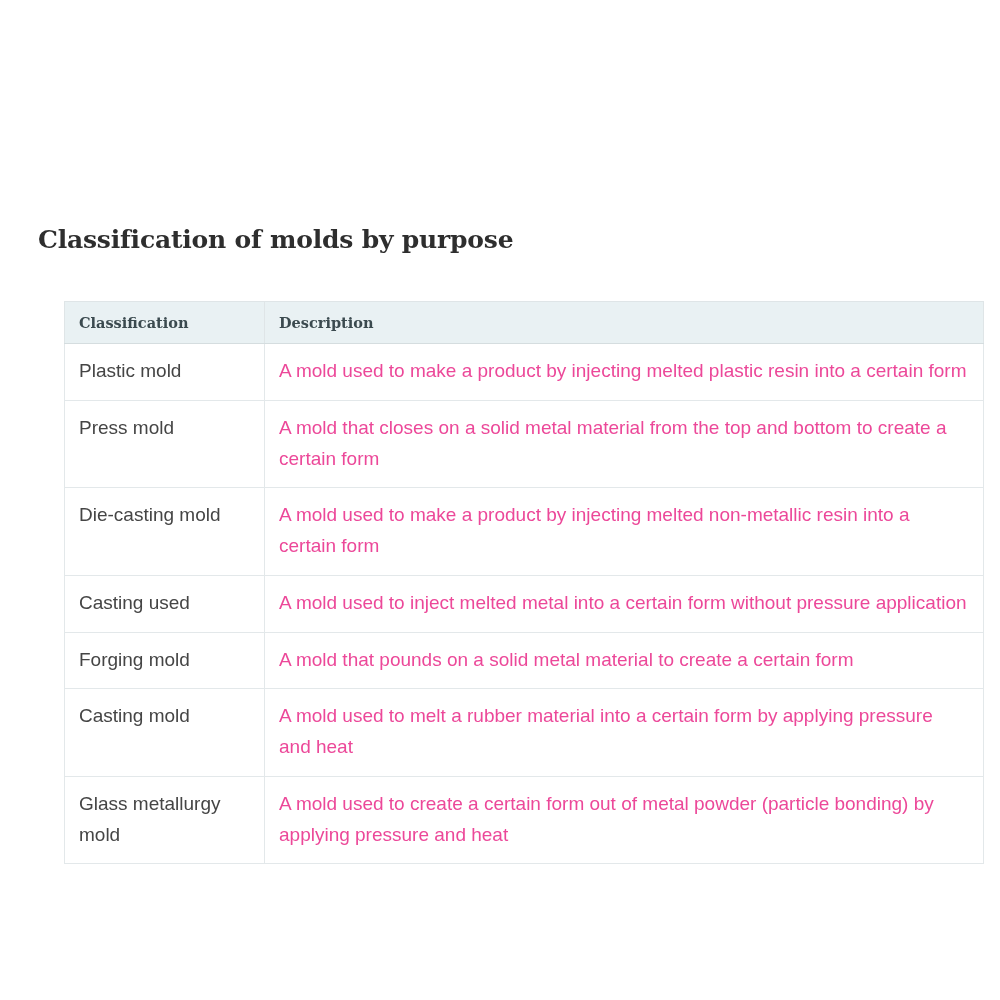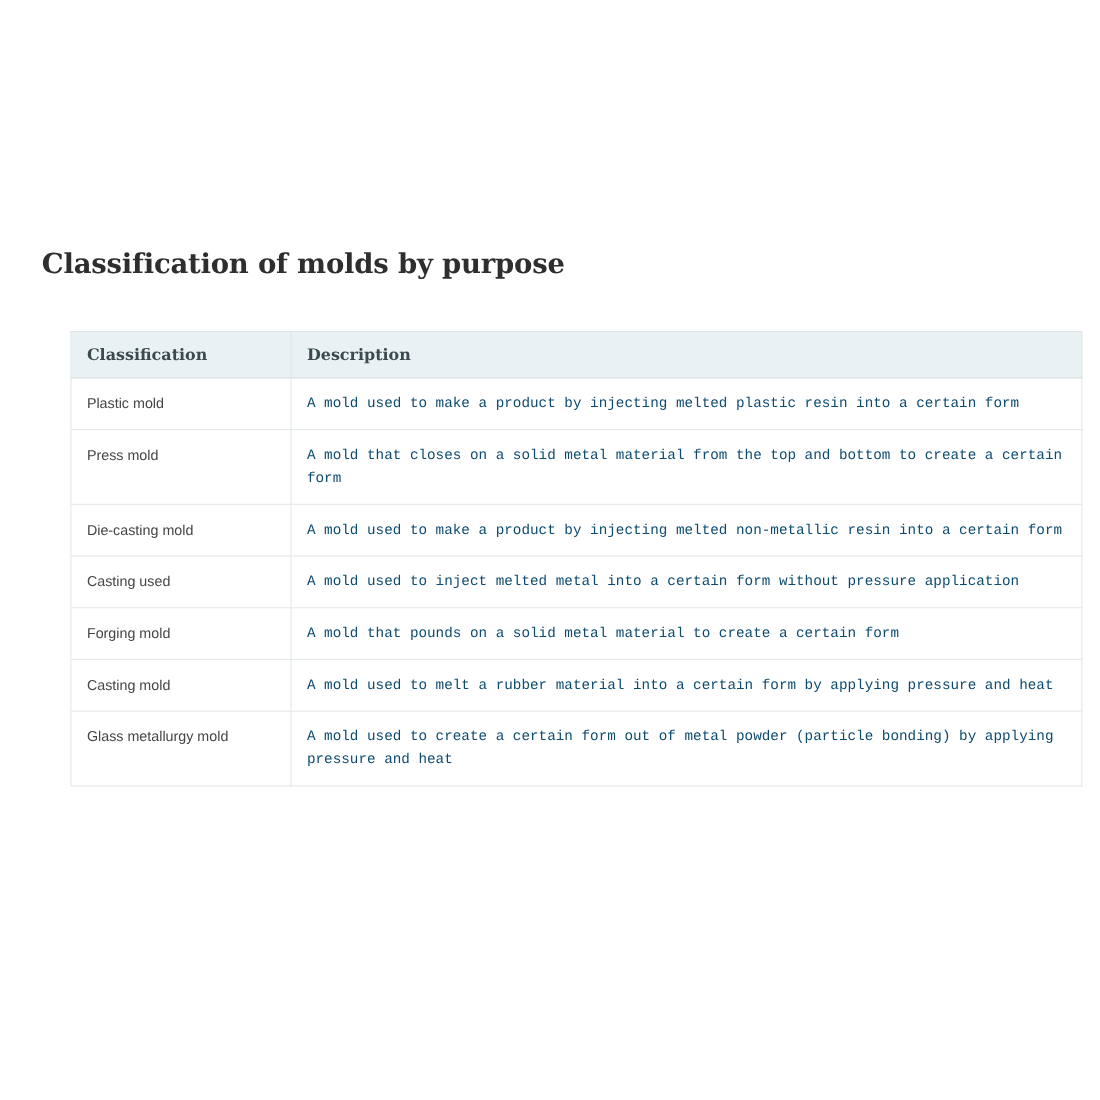--- a/index.html
+++ b/index.html
@@ -56,32 +56,31 @@
     border-bottom: 1px solid #d5dddf;
     text-align: left;
     font-size: 14.5px;
     font-weight: bold;
     color: #3b4a4f;
     padding: 12px 14px 12px 14px;
     font-family: "DejaVu Serif", "Liberation Serif", serif;
   }
   table.mold-table tbody td {
     border: 1px solid #e3e8ea;
-    font-size: 13px;
+    font-size: 19px;
     color: #4a4a4a;
     padding: 12px 14px 13px 14px;
     vertical-align: top;
     line-height: 1.62;
   }
   table.mold-table tbody td.cls {
     color: #454545;
   }
   table.mold-table tbody td.desc {
-    color: #0c4a6e;
-    font-family: Liberation Mono, monospace;
+    color: #ec4899;
   }
 </style>
 </head>
 <body>
 
 <div class="page">
 
   <h1 class="doc-title">Classification of molds by purpose</h1>
 
   <div class="table-wrap">

